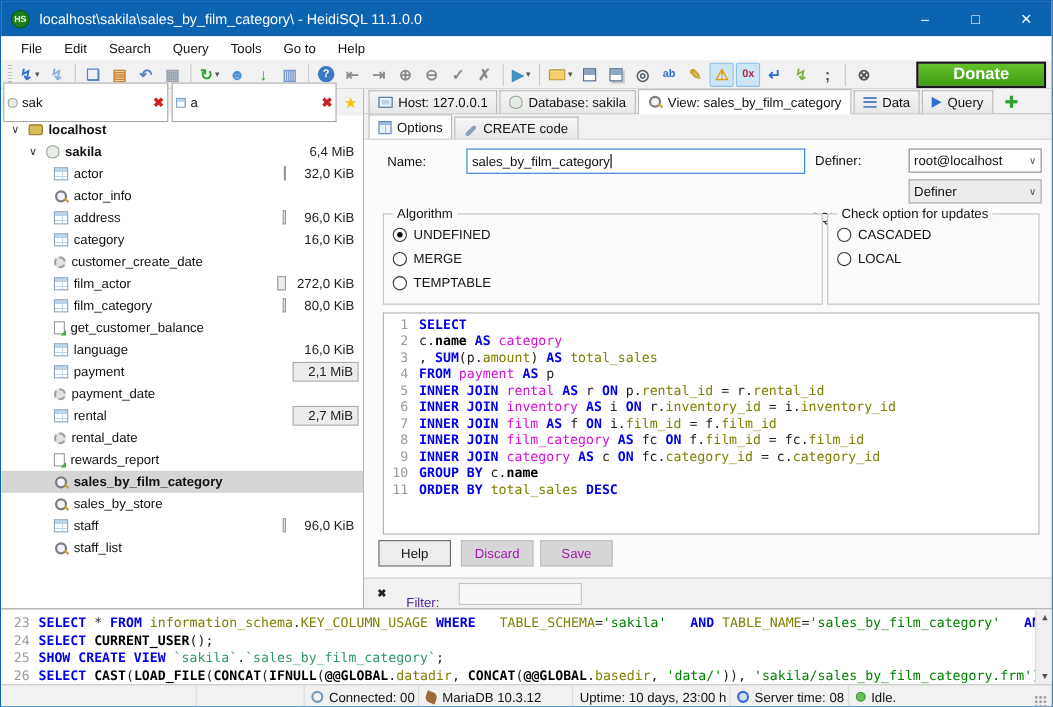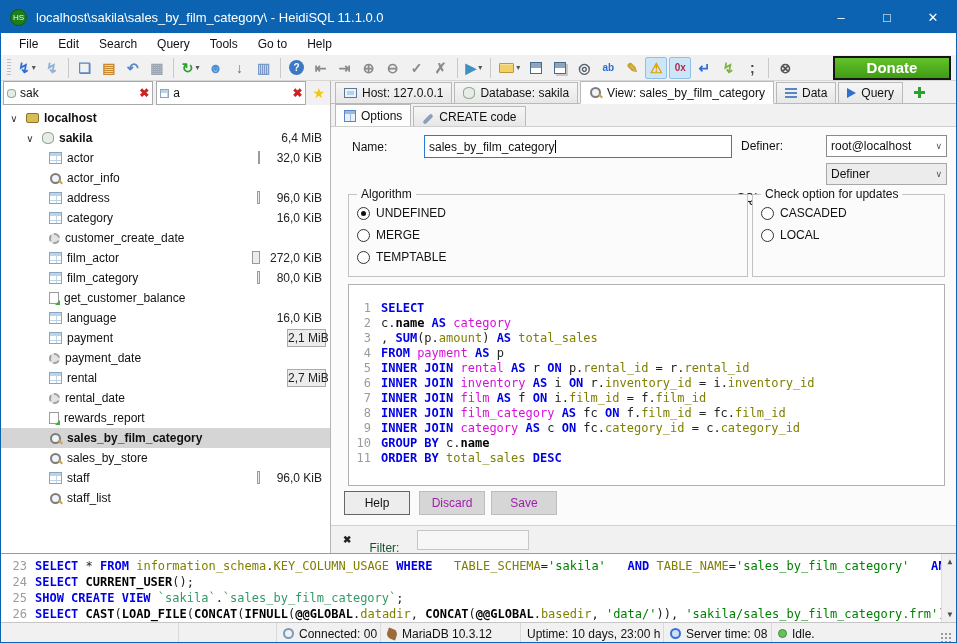--- a/index.html
+++ b/index.html
@@ -3,21 +3,21 @@
 <meta charset="utf-8">
 <style>
   html,body{margin:0;padding:0;background:#444;}
   *{box-sizing:border-box;}
   .window{position:relative;width:957px;height:643px;background:#f1f1f1;
     font-family:"Liberation Sans",sans-serif;font-size:12px;color:#111;
     border:1px solid #0b63b1;overflow:hidden;}
   
   .titlebar{height:32px;background:var(--titlebar,#0b63b1);color:#fff;display:flex;align-items:center;}
   .app-badge{width:17px;height:17px;border-radius:50%;background:#1e7d1e;border:1px solid #0c5c0c;
-    margin:0 9px 0 9px;font-size:8px;font-weight:normal;line-height:15px;text-align:center;color:#eaffea;}
+    margin:0 9px 0 9px;font-size:8px;font-weight:bold;line-height:15px;text-align:center;color:#eaffea;}
   .title-text{font-size:13px;white-space:nowrap;}
   .win-btns{margin-left:auto;display:flex;height:32px;}
   .win-btn{width:46px;height:32px;display:flex;align-items:center;justify-content:center;font-size:13px;color:#fff;}
   
   .menubar{height:22px;background:#fff;display:flex;align-items:center;padding-left:8px;}
   .menu-item{padding:0 10px;}
   
   .toolbar{height:26px;background:#f1f1f1;border-bottom:1px solid #d6d6d6;display:flex;align-items:center;padding:0 3px;}
   .grip{width:4px;height:18px;margin:0 3px;
     background:repeating-linear-gradient(#bdbdbd 0 1px,transparent 1px 3px);}
@@ -29,35 +29,35 @@
   .tb-dd{font-size:8px;color:#555;margin-left:2px;}
   .tb-sep{width:1px;height:20px;background:#c9c9c9;margin:0 4px;}
   .donate{margin-left:auto;width:118px;height:24px;margin-right:2px;
     background:linear-gradient(var(--donate,#64c22a),#3f9c14);
     border:2px solid #151515;color:#fff;font-weight:bold;font-size:15px;
     display:flex;align-items:center;justify-content:center;}
   
   .body{position:absolute;top:80px;left:0;width:955px;height:472px;display:flex;}
   .left-panel{width:330px;border-right:1px solid #b5b5b5;background:#fff;display:flex;flex-direction:column;}
   .filters{height:24px;background:#f1f1f1;display:flex;align-items:center;padding:1px 2px;gap:3px;}
-  .filter-box{flex:1;height:24px;background:#fff;border:1px solid #a9a9a9;display:flex;align-items:center;padding:0 3px;gap:4px;}
+  .filter-box{flex:1;height:36px;background:#fff;border:1px solid #a9a9a9;display:flex;align-items:center;padding:0 3px;gap:4px;}
   .filter-text{flex:1;}
   .clear-x{color:#cc2222;font-weight:bold;font-size:12px;}
   .star{color:#f3c613;font-size:14px;margin:0 3px;}
   .tree{flex:1;overflow:hidden;padding-top:3px;}
   .tree-row{position:relative;height:20px;display:flex;align-items:center;gap:5px;white-space:nowrap;}
   .tree-row.lvl0{padding-left:6px;}
   .tree-row.lvl1{padding-left:22px;}
   .tree-row.lvl2{padding-left:48px;}
   .tree-row.selected{background:#d5d5d5;}
   .chev{width:14px;text-align:center;font-size:10px;color:#333;}
   .bold{font-weight:bold;}
   .tree-bar{position:absolute;right:70px;top:3px;height:13px;border:1px solid #9a9a9a;background:#ececec;}
   .tree-size{position:absolute;right:8px;color:#222;}
-  .tree-size.boxed{right:4px;width:39px;text-align:right;border:1px solid #ababab;background:#ececec;padding:1px 4px 1px 0;}
+  .tree-size.boxed{right:4px;width:60px;text-align:right;border:1px solid #ababab;background:#ececec;padding:1px 4px 1px 0;}
   
   .right-panel{flex:1;position:relative;background:#f1f1f1;}
   .main-tab-row{height:23px;display:flex;align-items:flex-end;padding-left:4px;border-bottom:1px solid #b9b9b9;}
   .mtab{height:21px;display:flex;align-items:center;gap:5px;padding:0 8px;margin-right:2px;
     border:1px solid #b9b9b9;border-bottom:none;background:linear-gradient(#f6f6f6,#e7e7e7);}
   .mtab.active{background:#fff;height:23px;margin-bottom:-1px;border-bottom:1px solid #fff;}
   .sub-tab-row{height:22px;display:flex;align-items:flex-end;padding-left:4px;background:#f1f1f1;}
   .stab{height:20px;display:flex;align-items:center;gap:5px;padding:0 8px;margin-right:2px;
     border:1px solid #b9b9b9;border-bottom:none;background:linear-gradient(#f6f6f6,#e7e7e7);}
   .stab.active{background:#fdfdfd;height:22px;}
@@ -71,40 +71,40 @@
   .combo.gray{background:#ececec;border-color:#a8a8a8;}
   .combo-arrow{font-size:9px;color:#555;}
   .groupbox{position:absolute;top:67px;height:83px;border:1px solid #c2c2c2;background:#fbfbfb;}
   .gb-title{position:absolute;top:-8px;left:8px;background:#fbfbfb;padding:0 4px;}
   .radio-row{display:flex;align-items:center;gap:6px;height:22px;padding-left:8px;}
   .radio-row:first-of-type{margin-top:7px;}
   .radio{width:13px;height:13px;border:1px solid #333;border-radius:50%;background:#fff;
     display:flex;align-items:center;justify-content:center;}
   .radio.checked::after{content:'';width:5px;height:5px;background:#111;border-radius:50%;}
   .editor{position:absolute;left:17px;top:157px;width:597px;height:202px;background:#fff;
-    border:1px solid #b0b0b0;overflow:hidden;padding-top:16px;
+    border:1px solid #b0b0b0;overflow:hidden;padding-top:3px;
     font-family:"DejaVu Sans Mono",monospace;font-size:12px;}
   .code-line{height:15px;line-height:15px;white-space:pre;}
   .ln{display:inline-block;width:22px;text-align:right;color:#9b9b9b;margin-right:10px;}
   .tk-k{color:var(--keyword,#0000e6);font-weight:bold;}
   .tk-t{color:var(--table,#d90fd9);}
   .tk-c{color:var(--column,#7f7f00);}
   .tk-s{color:var(--string,#008000);}
   .tk-q{color:var(--quoted,#339966);}
   .tk-b{font-weight:bold;color:#000;}
   .tk-f{font-weight:bold;color:#000;}
   .tk-n{color:#222;}
   .btn{position:absolute;top:364px;height:24px;width:66px;display:flex;align-items:center;justify-content:center;
     border:1px solid #8a8a8a;background:#ededed;}
   #btn-discard,#btn-save{color:#a21caf;background:#d6d6d6;border-color:#bdbdbd;}
   #btn-discard{left:88px;}#btn-save{left:160px;}#btn-help{left:13px;border-color:#666;}
   .filterbar{position:absolute;left:0;right:0;bottom:0;height:28px;background:#f1f1f1;border-top:1px solid #d0d0d0;
     display:flex;align-items:center;}
   .fb-x{margin-left:12px;font-size:10px;font-weight:bold;color:#222;}
-  .fb-label{margin-left:18px;color:#14532d;margin-top:16px;}
+  .fb-label{margin-left:18px;color:#4c1d95;margin-top:16px;}
   .fb-input{margin-left:18px;width:112px;height:20px;border:1px solid #c6c6c6;background:#f7f7f7;}
   
   .logpanel{position:absolute;top:552px;left:0;width:957px;height:69px;background:#fff;border-top:1px solid #9a9a9a;
     overflow:hidden;padding-top:4px;font-family:"DejaVu Sans Mono",monospace;font-size:12px;}
   .logpanel .code-line{height:16px;line-height:16px;}
   .logpanel .ln{width:26px;margin-right:8px;}
   .log-scroll{position:absolute;right:0;top:0;bottom:0;width:17px;background:#f0f0f0;border-left:1px solid #dcdcdc;
     display:flex;flex-direction:column;justify-content:space-between;align-items:center;}
   .scroll-arrow{font-size:8px;color:#505050;padding:3px 0;}
   

